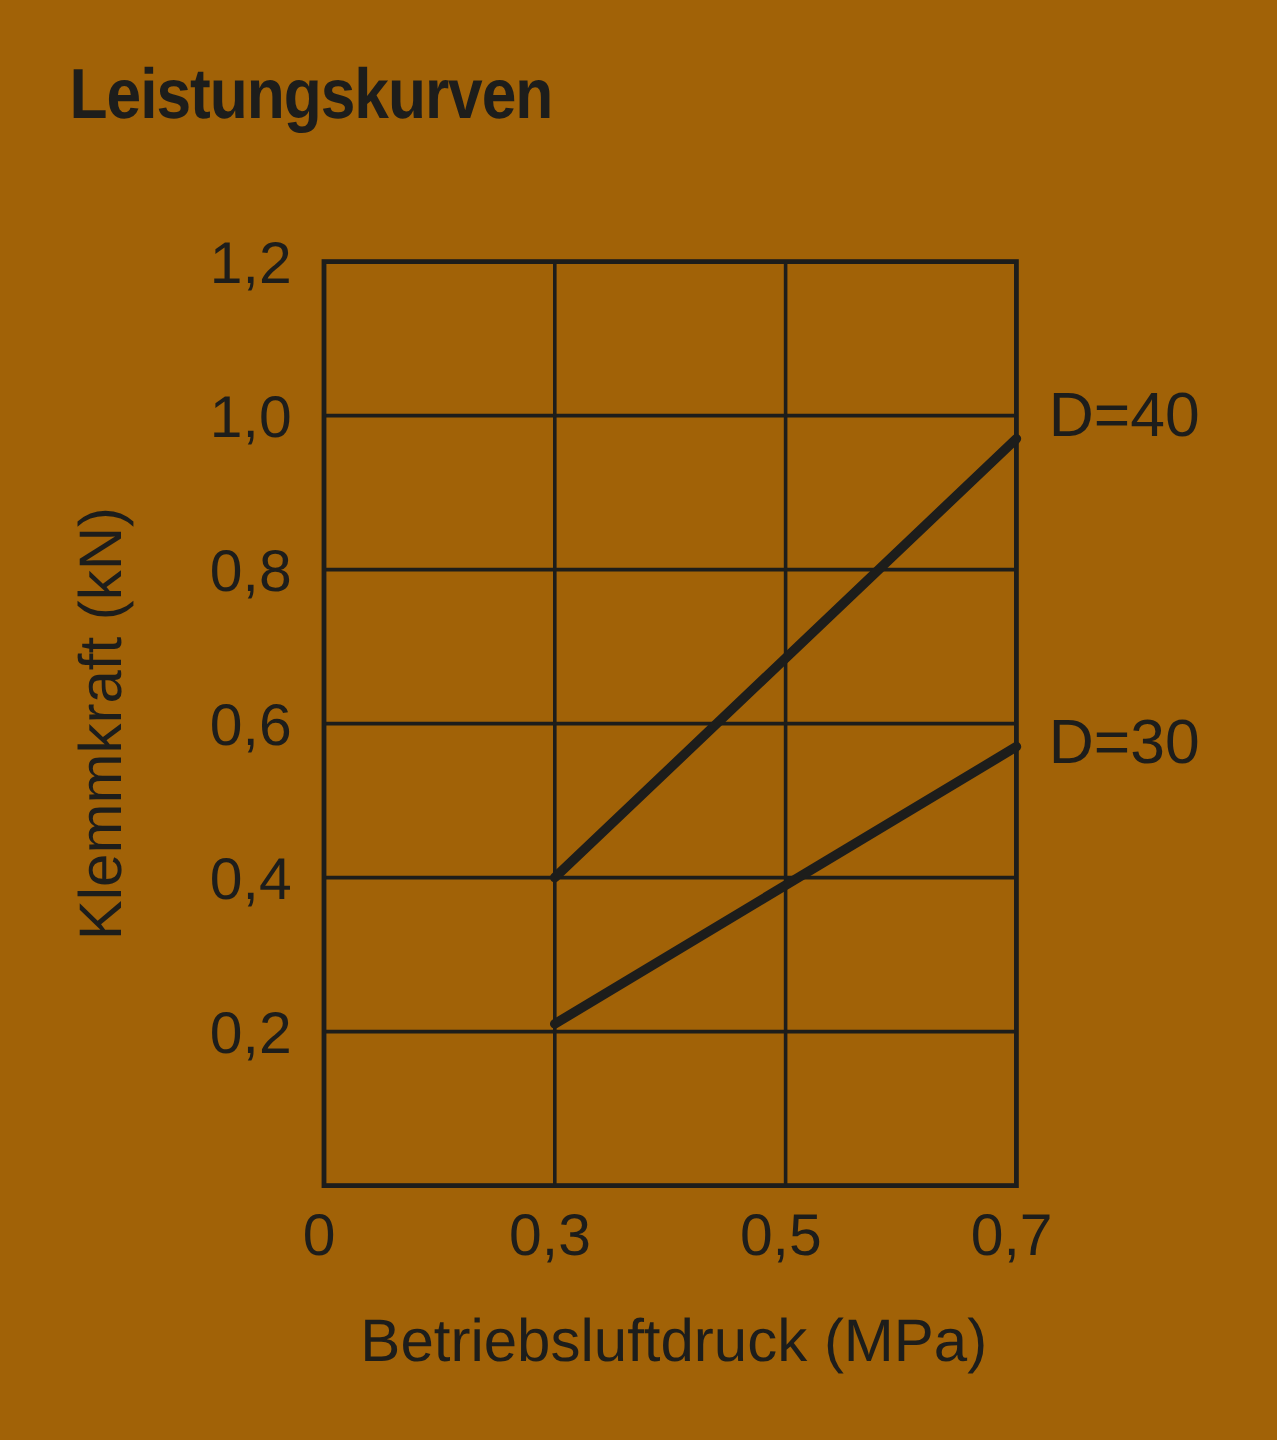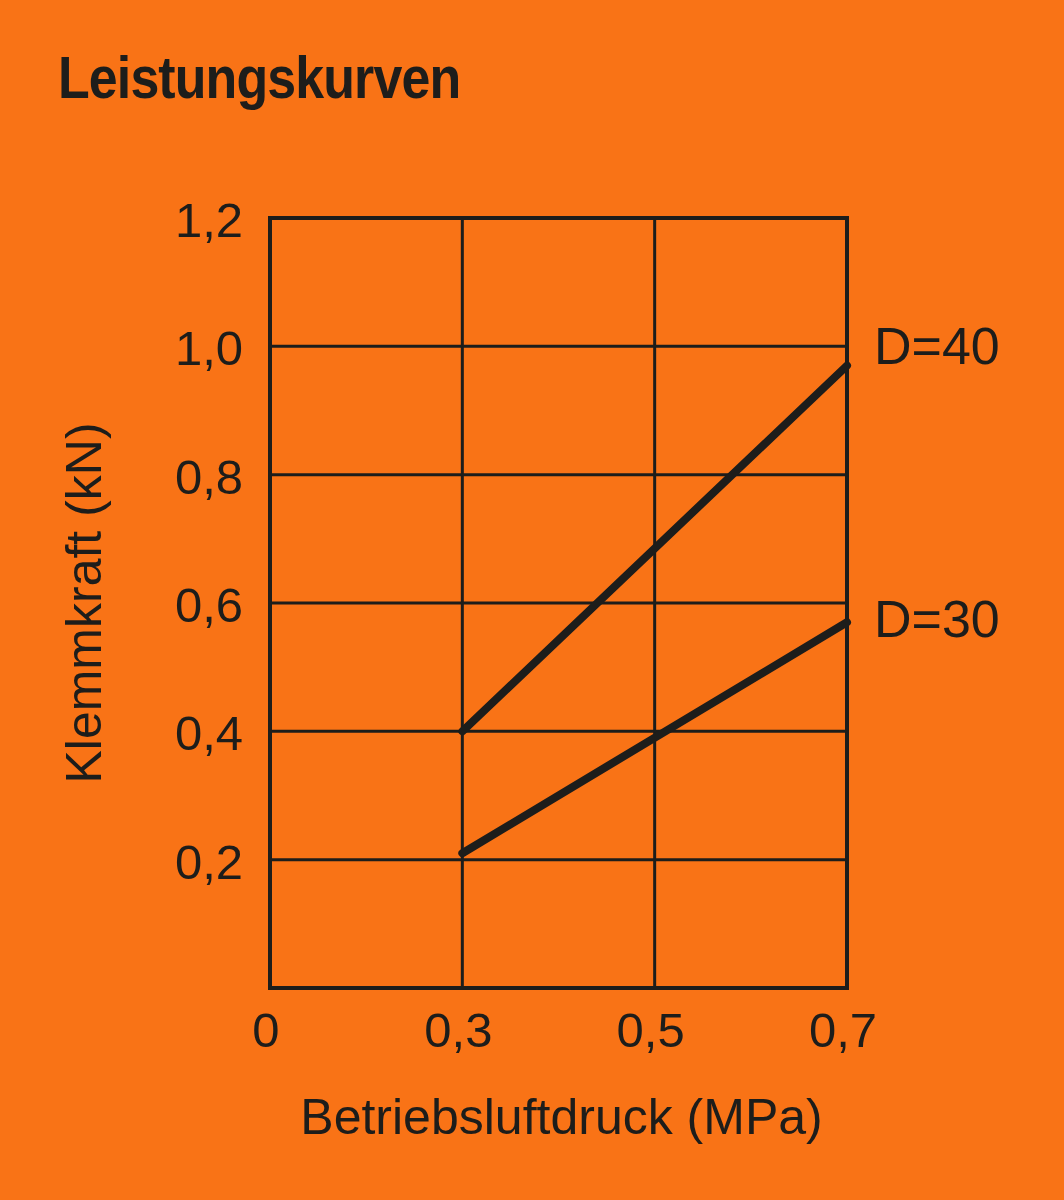--- a/index.html
+++ b/index.html
@@ -4,21 +4,21 @@
 <style>
   html, body {
     margin: 0;
     padding: 0;
     background: #ffffff;
   }
   #page {
     position: relative;
     width: 1064px;
     height: 1200px;
-    background: #f97316;
+    background: #a16207;
     overflow: hidden;
     font-family: "Liberation Sans", sans-serif;
   }
   #chart-title {
     position: absolute;
     left: 58px;
     top: 48px;
     margin: 0;
     font-size: 59px;
     font-weight: bold;

